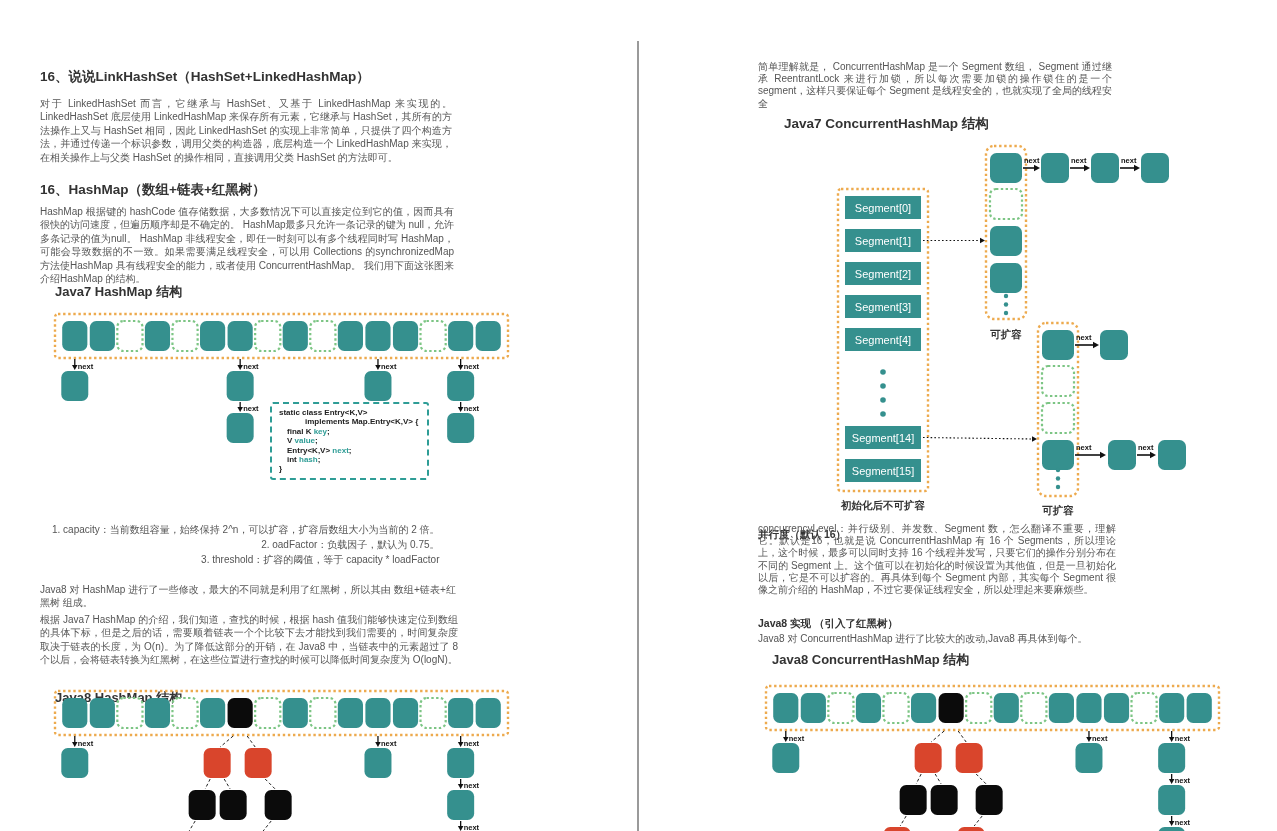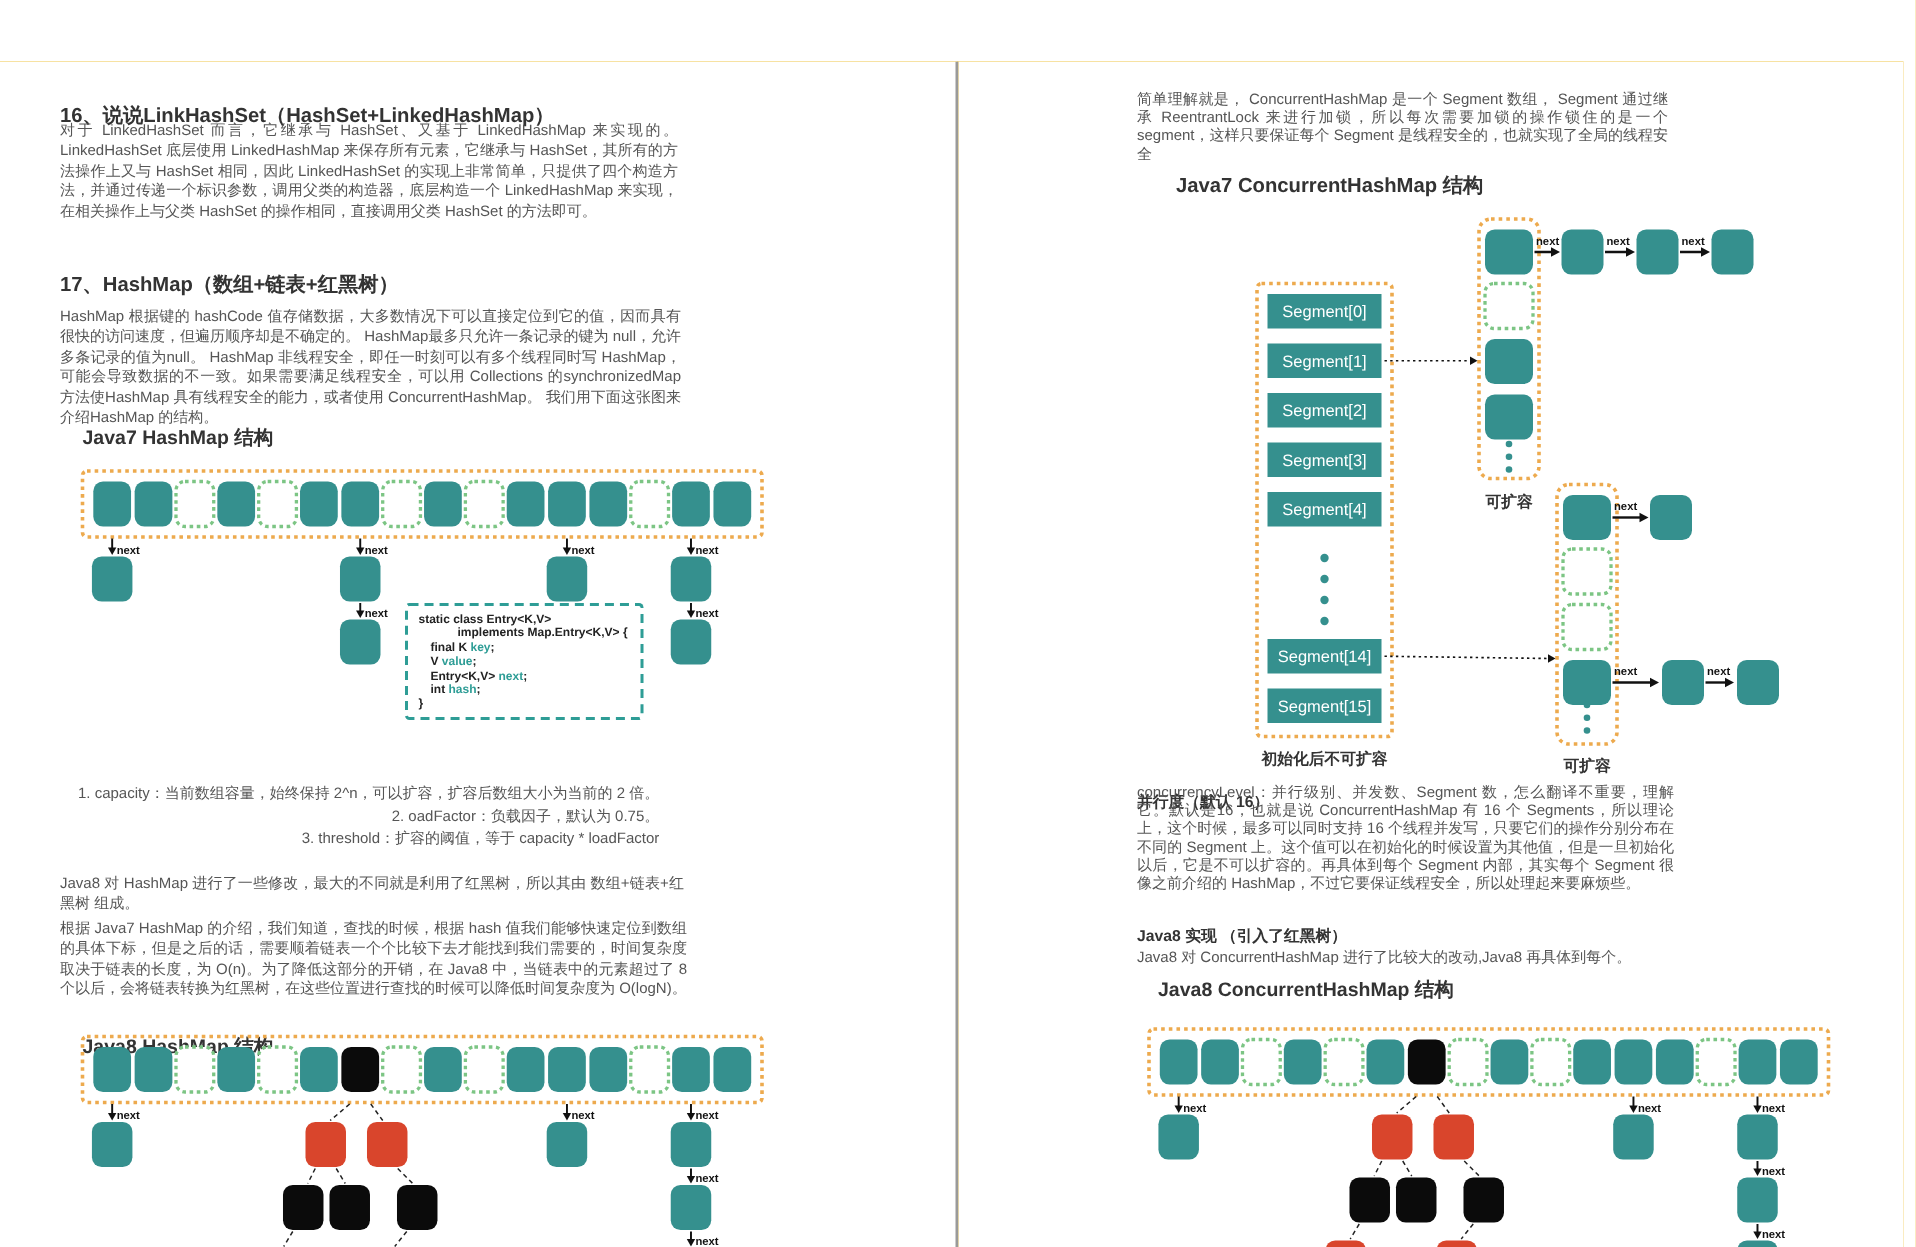--- a/index.html
+++ b/index.html
@@ -26,23 +26,23 @@
   .biglabel{font-size:10.5px;font-weight:bold;fill:#333;text-anchor:middle;}
   svg text{font-family:"Liberation Sans","DejaVu Sans",sans-serif;}
 </style>
 </head>
 <body>
 
 <div class="canvas">
 
   <section class="page" style="left:0">
     <h2 class="h-sec" style="left:40px;top:27px">16、说说LinkHashSet（HashSet+LinkedHashMap）</h2>
-    <p class="body" style="left:40px;top:40px;width:412px">对于 LinkedHashSet 而言，它继承与 HashSet、又基于 LinkedHashMap 来实现的。LinkedHashSet 底层使用 LinkedHashMap 来保存所有元素，它继承与 HashSet，其所有的方法操作上又与 HashSet 相同，因此 LinkedHashSet 的实现上非常简单，只提供了四个构造方法，并通过传递一个标识参数，调用父类的构造器，底层构造一个 LinkedHashMap 来实现，在相关操作上与父类 HashSet 的操作相同，直接调用父类 HashSet 的方法即可。</p>
-
-    <h2 class="h-sec" style="left:40px;top:140px">17、HashMap（数组+链表+红黑树）</h2>
+    <p class="body" style="left:40px;top:56px;width:412px">对于 LinkedHashSet 而言，它继承与 HashSet、又基于 LinkedHashMap 来实现的。LinkedHashSet 底层使用 LinkedHashMap 来保存所有元素，它继承与 HashSet，其所有的方法操作上又与 HashSet 相同，因此 LinkedHashSet 的实现上非常简单，只提供了四个构造方法，并通过传递一个标识参数，调用父类的构造器，底层构造一个 LinkedHashMap 来实现，在相关操作上与父类 HashSet 的操作相同，直接调用父类 HashSet 的方法即可。</p>
+
+    <h2 class="h-sec" style="left:40px;top:140px">16、HashMap（数组+链表+红黑树）</h2>
     <p class="body" style="left:40px;top:164px;width:414px">HashMap 根据键的 hashCode 值存储数据，大多数情况下可以直接定位到它的值，因而具有很快的访问速度，但遍历顺序却是不确定的。 HashMap最多只允许一条记录的键为 null，允许多条记录的值为null。 HashMap 非线程安全，即任一时刻可以有多个线程同时写 HashMap，可能会导致数据的不一致。如果需要满足线程安全，可以用 Collections 的synchronizedMap 方法使HashMap 具有线程安全的能力，或者使用 ConcurrentHashMap。 我们用下面这张图来介绍HashMap 的结构。</p>
 
     <h3 class="h-diag" style="left:55px;top:242px">Java7 HashMap 结构</h3>
     <svg id="svg-j7hm" style="left:40px;top:266px" width="480" height="176">
         <rect x="15" y="7" width="453" height="44" rx="3" fill="none" stroke="#EDAA4E" stroke-width="2.4" stroke-dasharray="2.4,2.7"></rect>
         <rect x="22.2" y="14" width="25.1625" height="30" rx="6.5" fill="#35908E"></rect>
         <rect x="49.7625" y="14" width="25.1625" height="30" rx="6.5" fill="#35908E"></rect>
         <rect x="77.325" y="14" width="25.1625" height="30" rx="6" fill="#fff" stroke="#7CC584" stroke-width="2.2" stroke-dasharray="2.4,2.4"></rect>
         <rect x="104.8875" y="14" width="25.1625" height="30" rx="6.5" fill="#35908E"></rect>
         <rect x="132.45" y="14" width="25.1625" height="30" rx="6" fill="#fff" stroke="#7CC584" stroke-width="2.2" stroke-dasharray="2.4,2.4"></rect>

